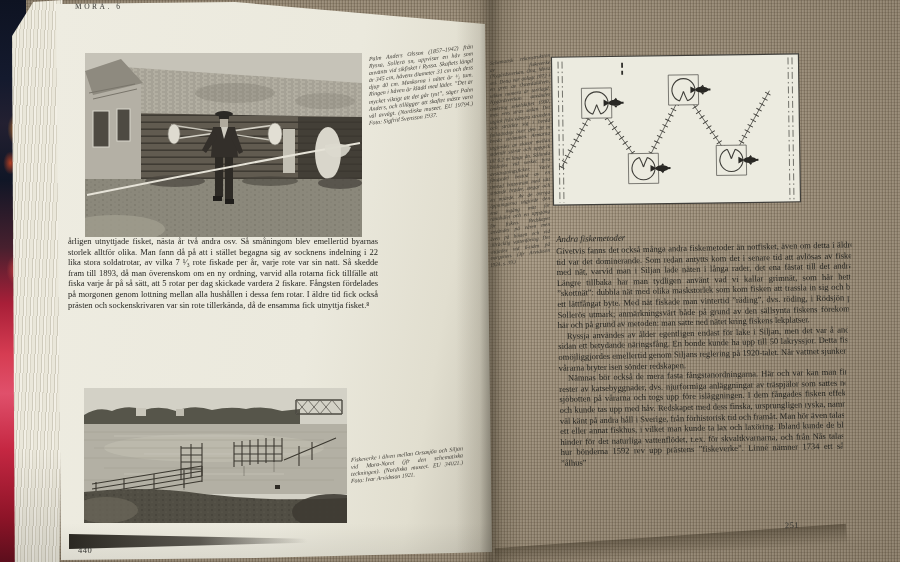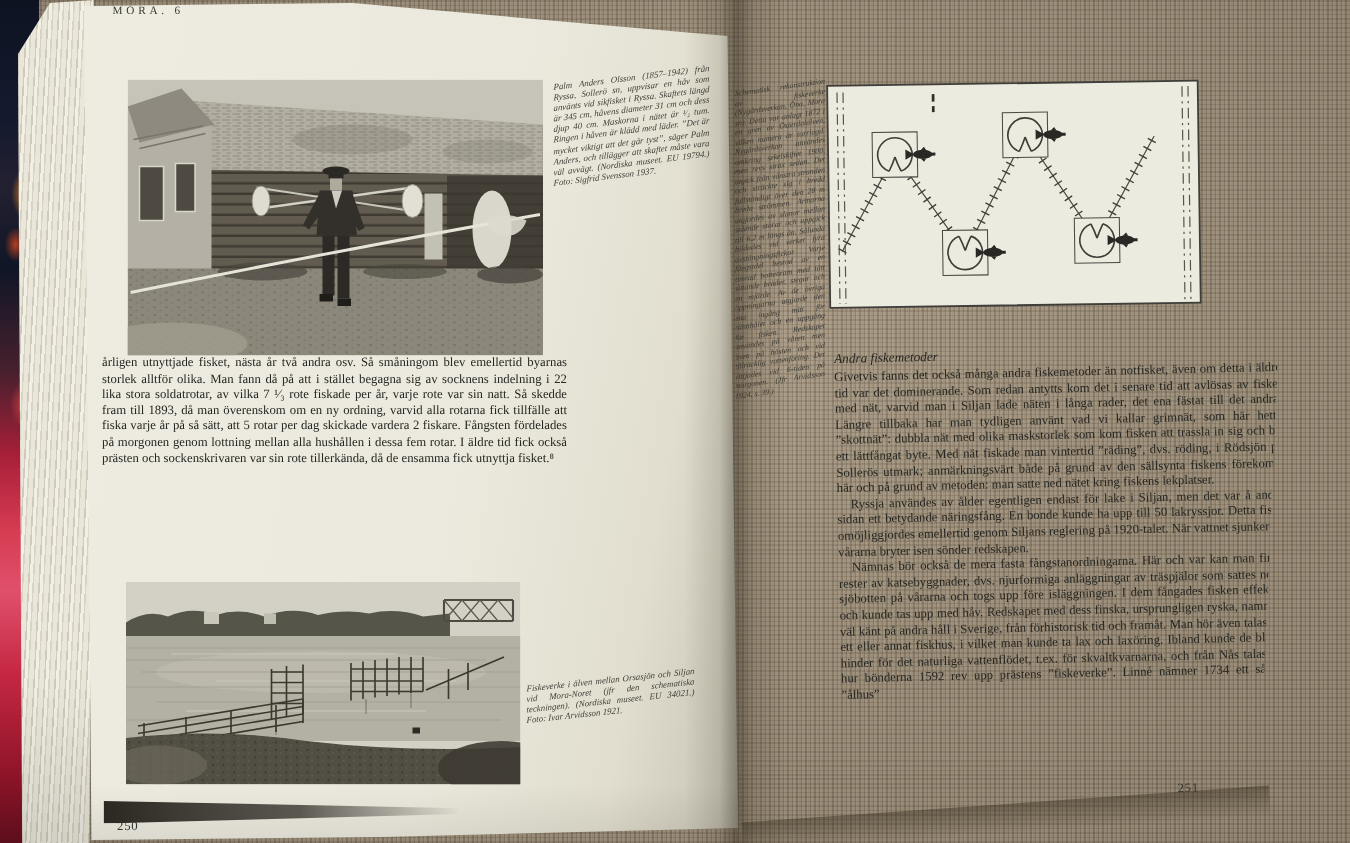--- a/index.html
+++ b/index.html
@@ -169,21 +169,21 @@
         <path d="M0 104 Q60 97 120 106 Q190 114 263 110 L263 135 L0 135 Z" fill="url(#banktex)"></path>
         <ellipse cx="22" cy="122" rx="32" ry="13" fill="#6b6759" opacity=".75"></ellipse>
         <ellipse cx="250" cy="124" rx="42" ry="18" fill="#3e3b33" opacity=".9"></ellipse>
       </svg>
     </div>
 
     <div class="abs caption" style="left:296px;top:457px;width:112px;transform:skewY(-6deg);transform-origin:0 0;">Fiskeverke i älven mellan Orsasjön och Siljan vid Mora-Noret (jfr den schematiska teckningen). (Nordiska museet. EU 34021.) Foto: Ivar Arvidsson 1921.</div>
 
     <div class="abs shadow-wedge"></div>
 
-    <div class="abs page-num" style="left:23px;top:545px;">250</div>
+    <div class="abs page-num" style="left:23px;top:545px;">440</div>
   </div>
 
   <div class="abs right-page">
 
     <div class="abs running-head" style="left:236px;top:13px;transform:rotate(-1.5deg);">FISKE OCH JAKT</div>
 
     <div class="abs caption-col" style="left:3px;top:50px;width:60px;transform:skewY(-8deg);transform-origin:0 0;">Schematisk rekonstruktion av fiskeverke (Nygårdsverkan, Öna, Mora sn). Detta var anlagt 1872 i en gren av Österdalälven, vilken numera är torrlagd. Nygårdsverkan användes omkring sekelskiftet 1900, men revs strax sedan. Det utgick från vänstra stranden och sträckte sig i bredd fullständigt över den 28 m breda strömmen. Armarna utgjordes av slanor mellan stående störar och uppgick till 6,2 m längs ån. Sålunda bildades vid verket fyra avstängningsfickor. Varje fångstdel bestod av en timrad bottenram med tätt sittande bräder, stegar och en mjärde. Av de övriga öppningarna utgjorde den ena ingång mitt för rännhålet och en uppgång för fisken. Redskapet användes på våren men även på hösten och vid tillräcklig vattenföring. Det vittjades vid 6-tiden på morgonen. (Jfr Arvidsson 1924, s. 39.)</div>
 
     <div class="abs" style="left:64px;top:44px;width:252px;height:155px;transform:rotate(-.8deg);">
       <svg width="252" height="155" viewBox="0 0 252 155">

